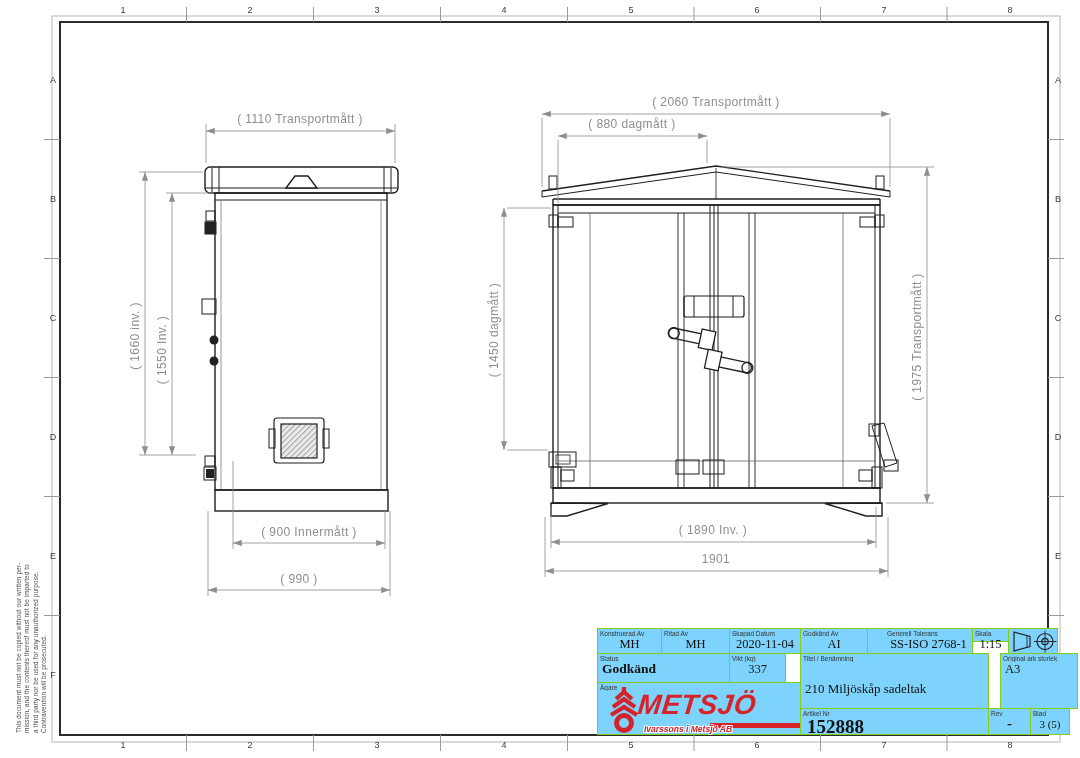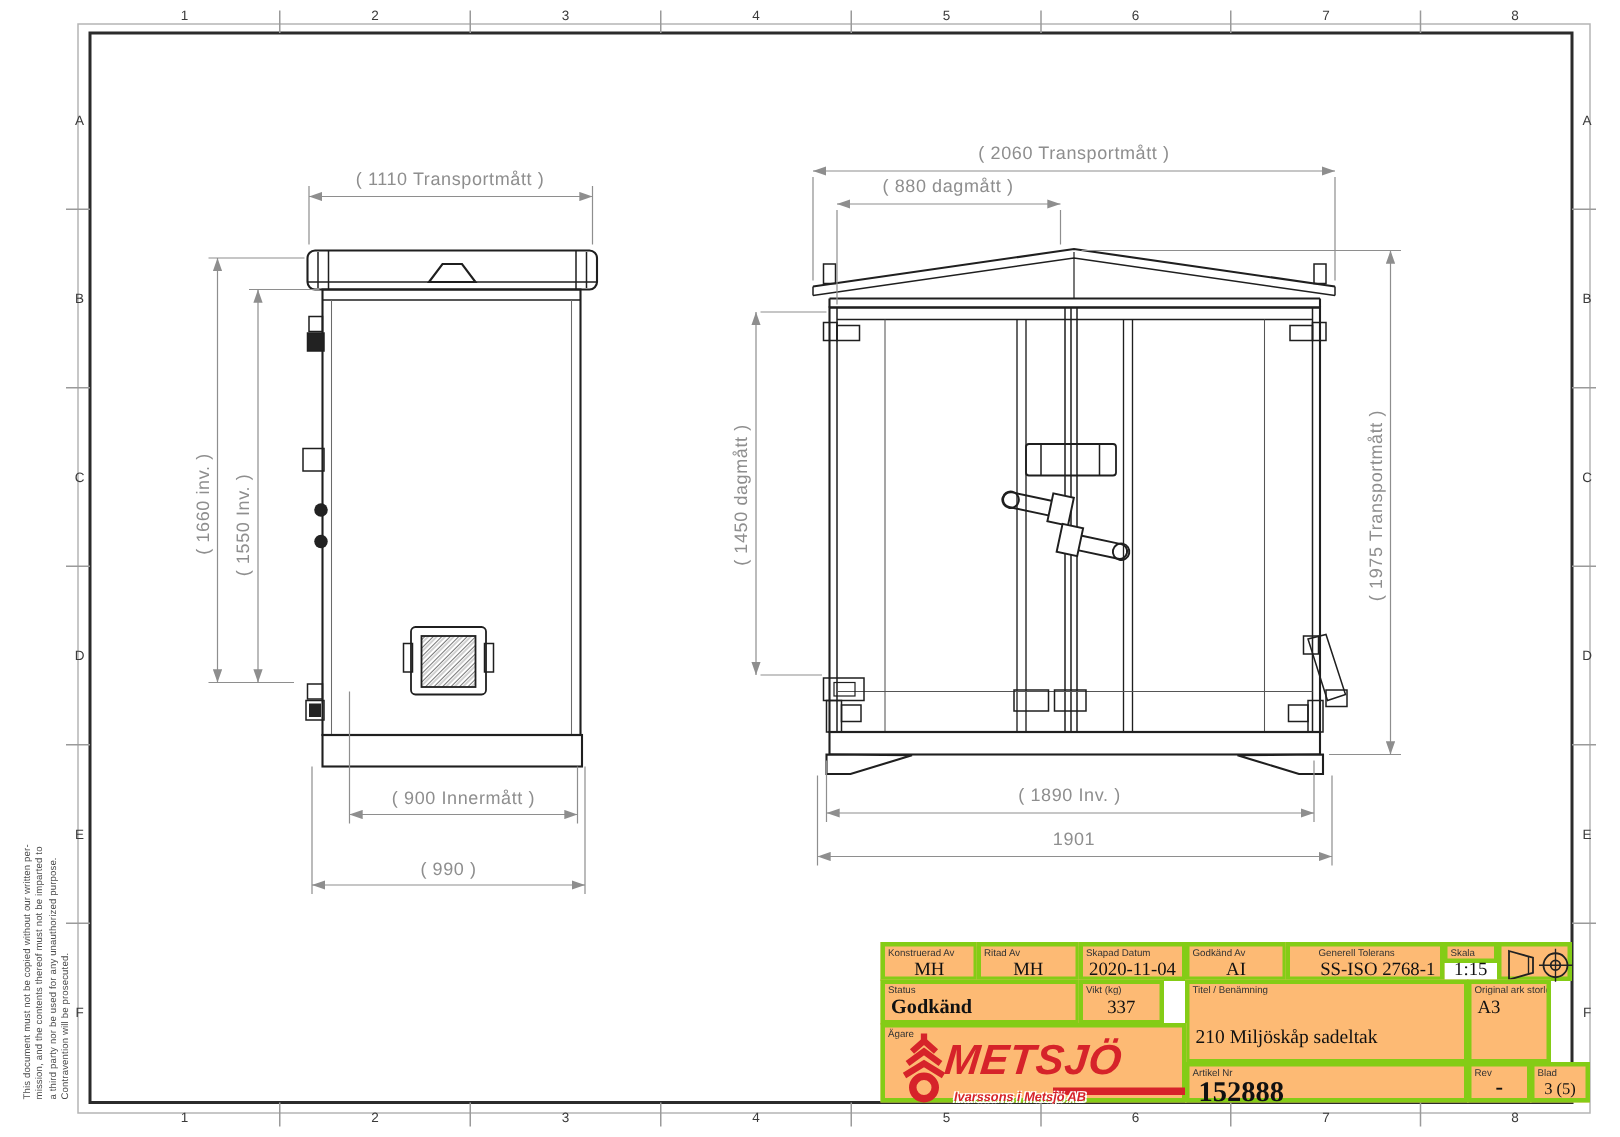--- a/index.html
+++ b/index.html
@@ -5,21 +5,21 @@
   html,body{margin:0;padding:0;background:#fff;}
   body{width:1080px;height:758px;position:relative;font-family:"Liberation Sans",sans-serif;overflow:hidden;}
   .abs{position:absolute;}
   
   .gridlab{position:absolute;font-size:9px;color:#3a3a3a;width:14px;text-align:center;line-height:10px;}
   
   #disclaimer{position:absolute;left:15px;top:733px;width:150px;transform:rotate(-90deg);transform-origin:0 0;}
   #disclaimer div{font-size:6.4px;line-height:8.4px;color:#4a4a4a;white-space:nowrap;letter-spacing:0.1px;}
   
   #titleblock{position:absolute;left:587px;top:628px;width:461px;height:107px;}
-  .cell{position:absolute;border:3px solid #84cc16;box-sizing:border-box;background:#fdba74;}
+  .cell{position:absolute;border:1px solid #84cc16;box-sizing:border-box;background:#7dd3fc;margin-left:10px;}
   .cell .lab{font-size:6.5px;color:#333;padding:1px 0 0 2px;line-height:7px;white-space:nowrap;overflow:hidden;}
   .cell .val{font-family:"Liberation Serif",serif;font-size:12.5px;color:#111;text-align:center;line-height:14px;}
   .val.left{text-align:left;padding-left:4px;}
   .val.bold{font-weight:bold;}
   .val.big{font-size:19px;line-height:20px;padding-left:6px;text-align:left;font-weight:bold;}
   
   #logo-name{position:absolute;left:40px;top:6px;font-size:28px;font-weight:bold;font-style:italic;letter-spacing:0.5px;transform:skewX(-6deg);}
   #logo-underline{position:absolute;left:112px;top:40px;width:92px;height:5px;}
   #logo-sub{position:absolute;left:46px;top:41px;font-size:8.5px;font-weight:bold;font-style:italic;white-space:nowrap;
     text-shadow:-1px -1px 0 #fff,1px -1px 0 #fff,-1px 1px 0 #fff,1px 1px 0 #fff;}
@@ -263,21 +263,21 @@
     <div class="val bold left" style="font-size:13.5px;">Godkänd</div>
   </div>
   <div class="cell" style="left:132px;top:25px;width:57px;height:30px;">
     <div class="lab">Vikt (kg)</div>
     <div class="val">337</div>
   </div>
   <div class="cell" style="left:203px;top:25px;width:189px;height:56px;">
     <div class="lab">Titel / Benämning</div>
     <div class="val left" style="margin-top:20px;font-size:13px;">210 Miljöskåp sadeltak</div>
   </div>
-  <div class="cell" style="left:391px;top:25px;width:56px;height:56px;">
+  <div class="cell" style="left:403px;top:25px;width:78px;height:56px;">
     <div class="lab">Original ark storlek</div>
     <div class="val left">A3</div>
   </div>
   <div class="cell" style="left:0;top:54px;width:204px;height:53px;">
     <div class="lab">Ägare</div>
     <div style="position:absolute;left:0;top:0;width:202px;height:51px;">
       <svg width="44" height="51" viewBox="0 0 44 51" style="position:absolute;left:2px;top:0;">
         <g stroke="#d6232a" stroke-width="4.2" fill="none">
           <circle cx="24" cy="40" r="7.5" stroke-width="5"></circle>
           <path d="M11,32 L24,24 L37,32"></path>

